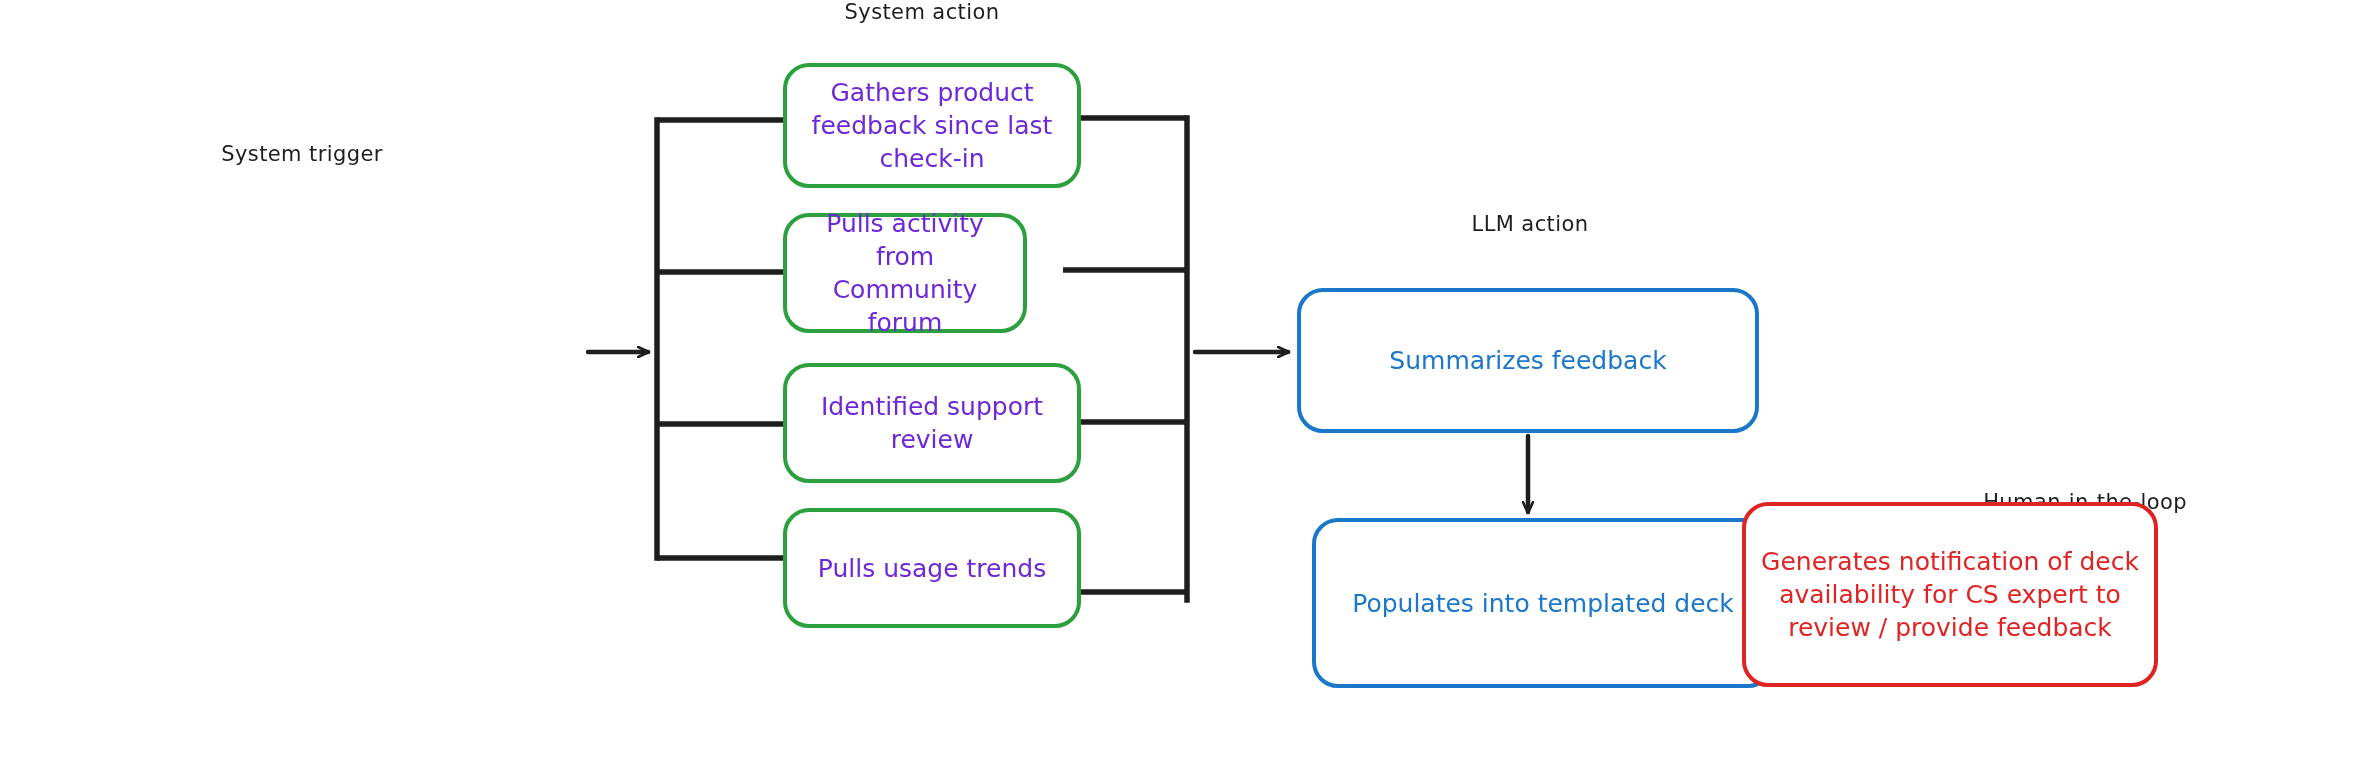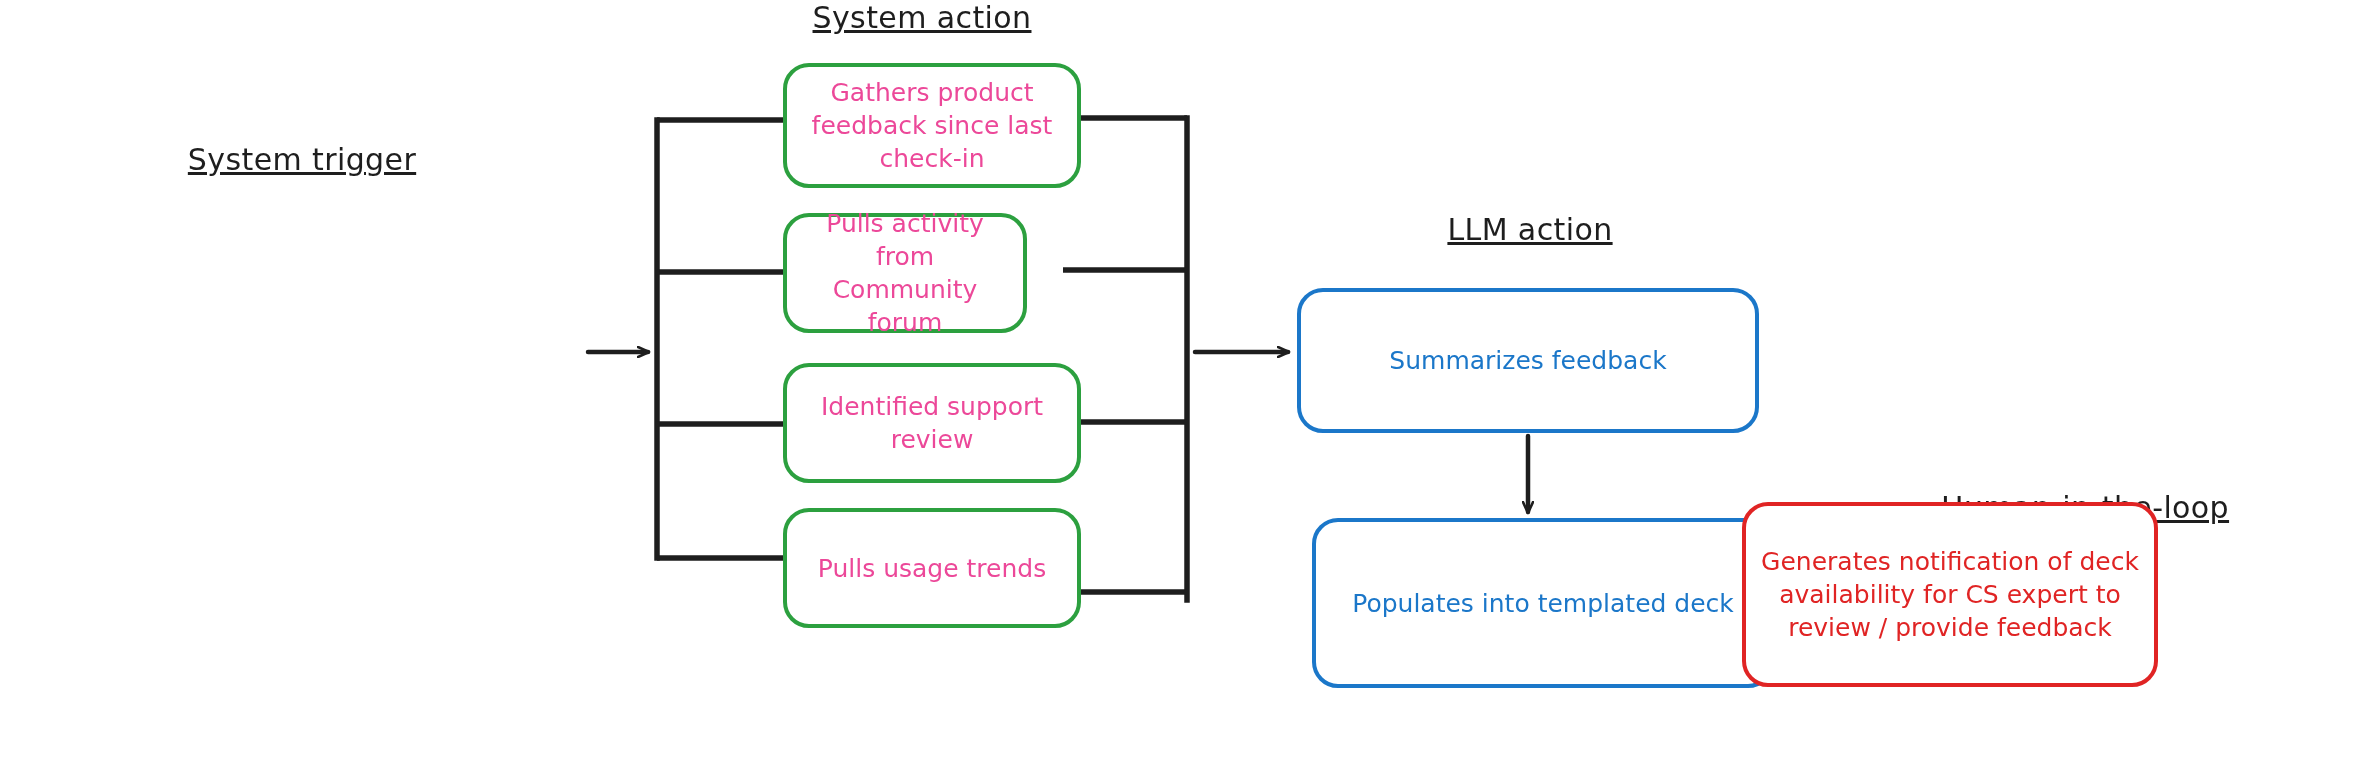--- a/index.html
+++ b/index.html
@@ -21,45 +21,44 @@
     position: absolute;
     left: 0;
     top: 0;
     width: 2356px;
     height: 770px;
     pointer-events: none;
   }
   .group-label {
     position: absolute;
     color: #1e1e1e;
-    font-size: 30px;
+    font-size: 21px;
     font-family: "DejaVu Sans", sans-serif;
     letter-spacing: 0.4px;
     white-space: nowrap;
     text-align: left;
     transform: translateX(-50%);
-    text-decoration: underline;
   }
   .node {
     position: absolute;
     box-sizing: border-box;
     border-style: solid;
     border-width: 4px;
     border-radius: 26px;
     background: #ffffff;
     display: flex;
     align-items: center;
     justify-content: center;
     text-align: center;
     line-height: 1.32;
     padding: 6px 14px;
   }
   .node .node-text { display: block; width: 100%; }
   .node-orange { border-color: #e38c10; color: #e38c10; }
-  .node-green  { border-color: #2ca03f; color: #ec4899; }
+  .node-green  { border-color: #2ca03f; color: #6d28d9; }
   .node-blue   { border-color: #1b77c9; color: #1b77c9; }
   .node-red    { border-color: #e02424; color: #e02424; }
 
   .fs-trigger { font-size: 32px; }
   .fs-step    { font-size: 25px; }
   .fs-llm     { font-size: 25px; }
   .fs-human   { font-size: 25px; }
 </style>
 </head>
 <body>

